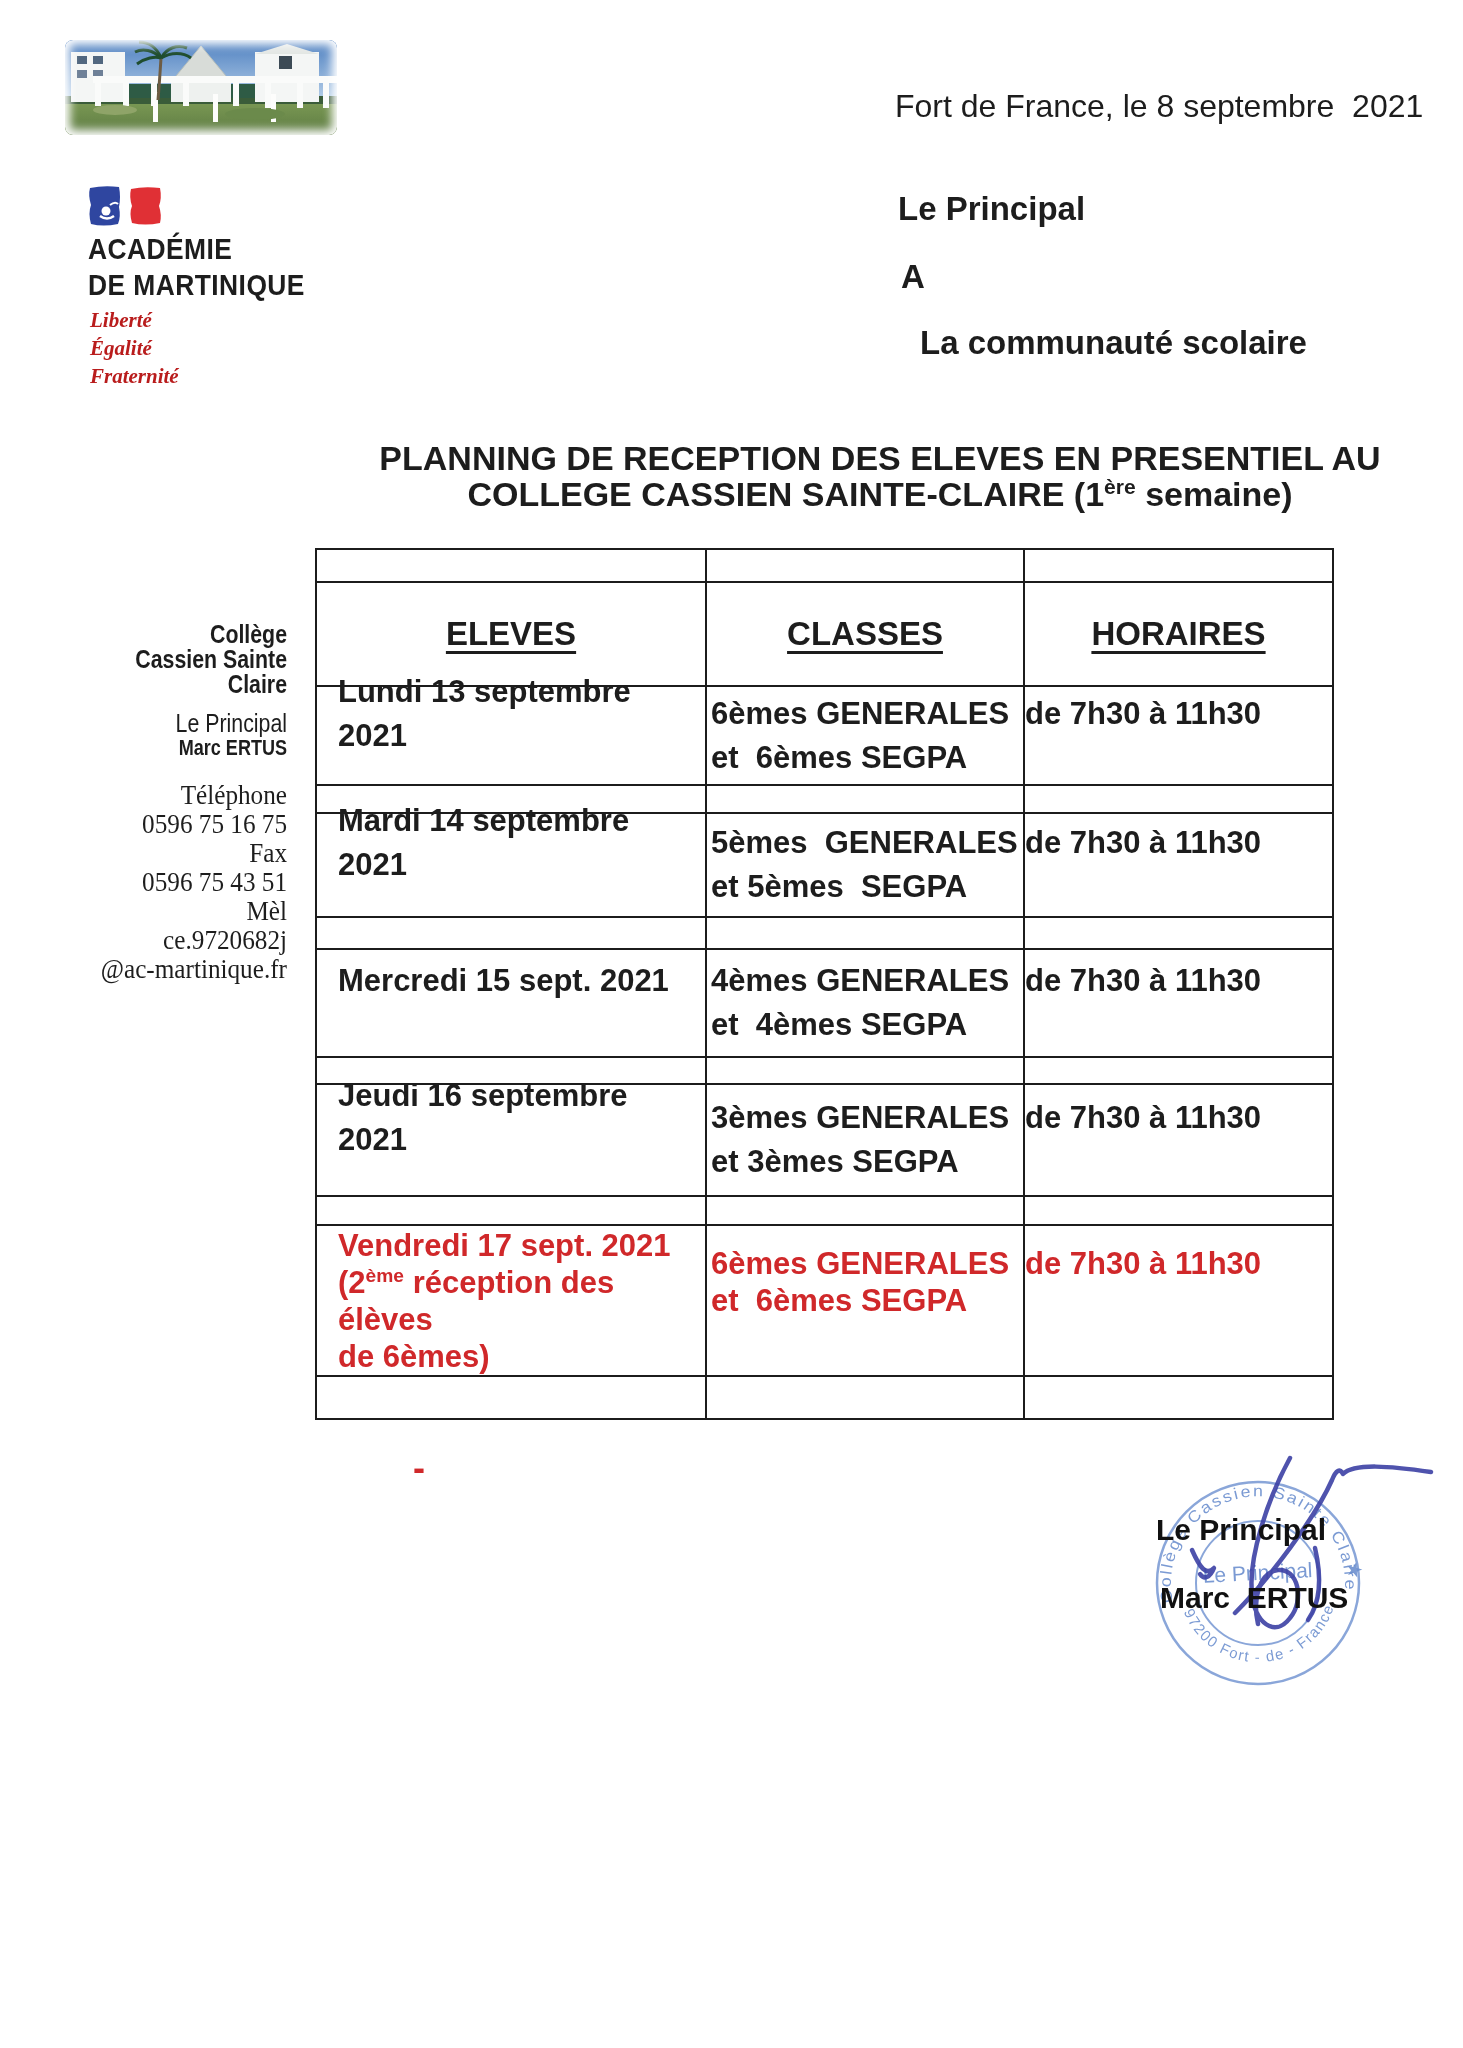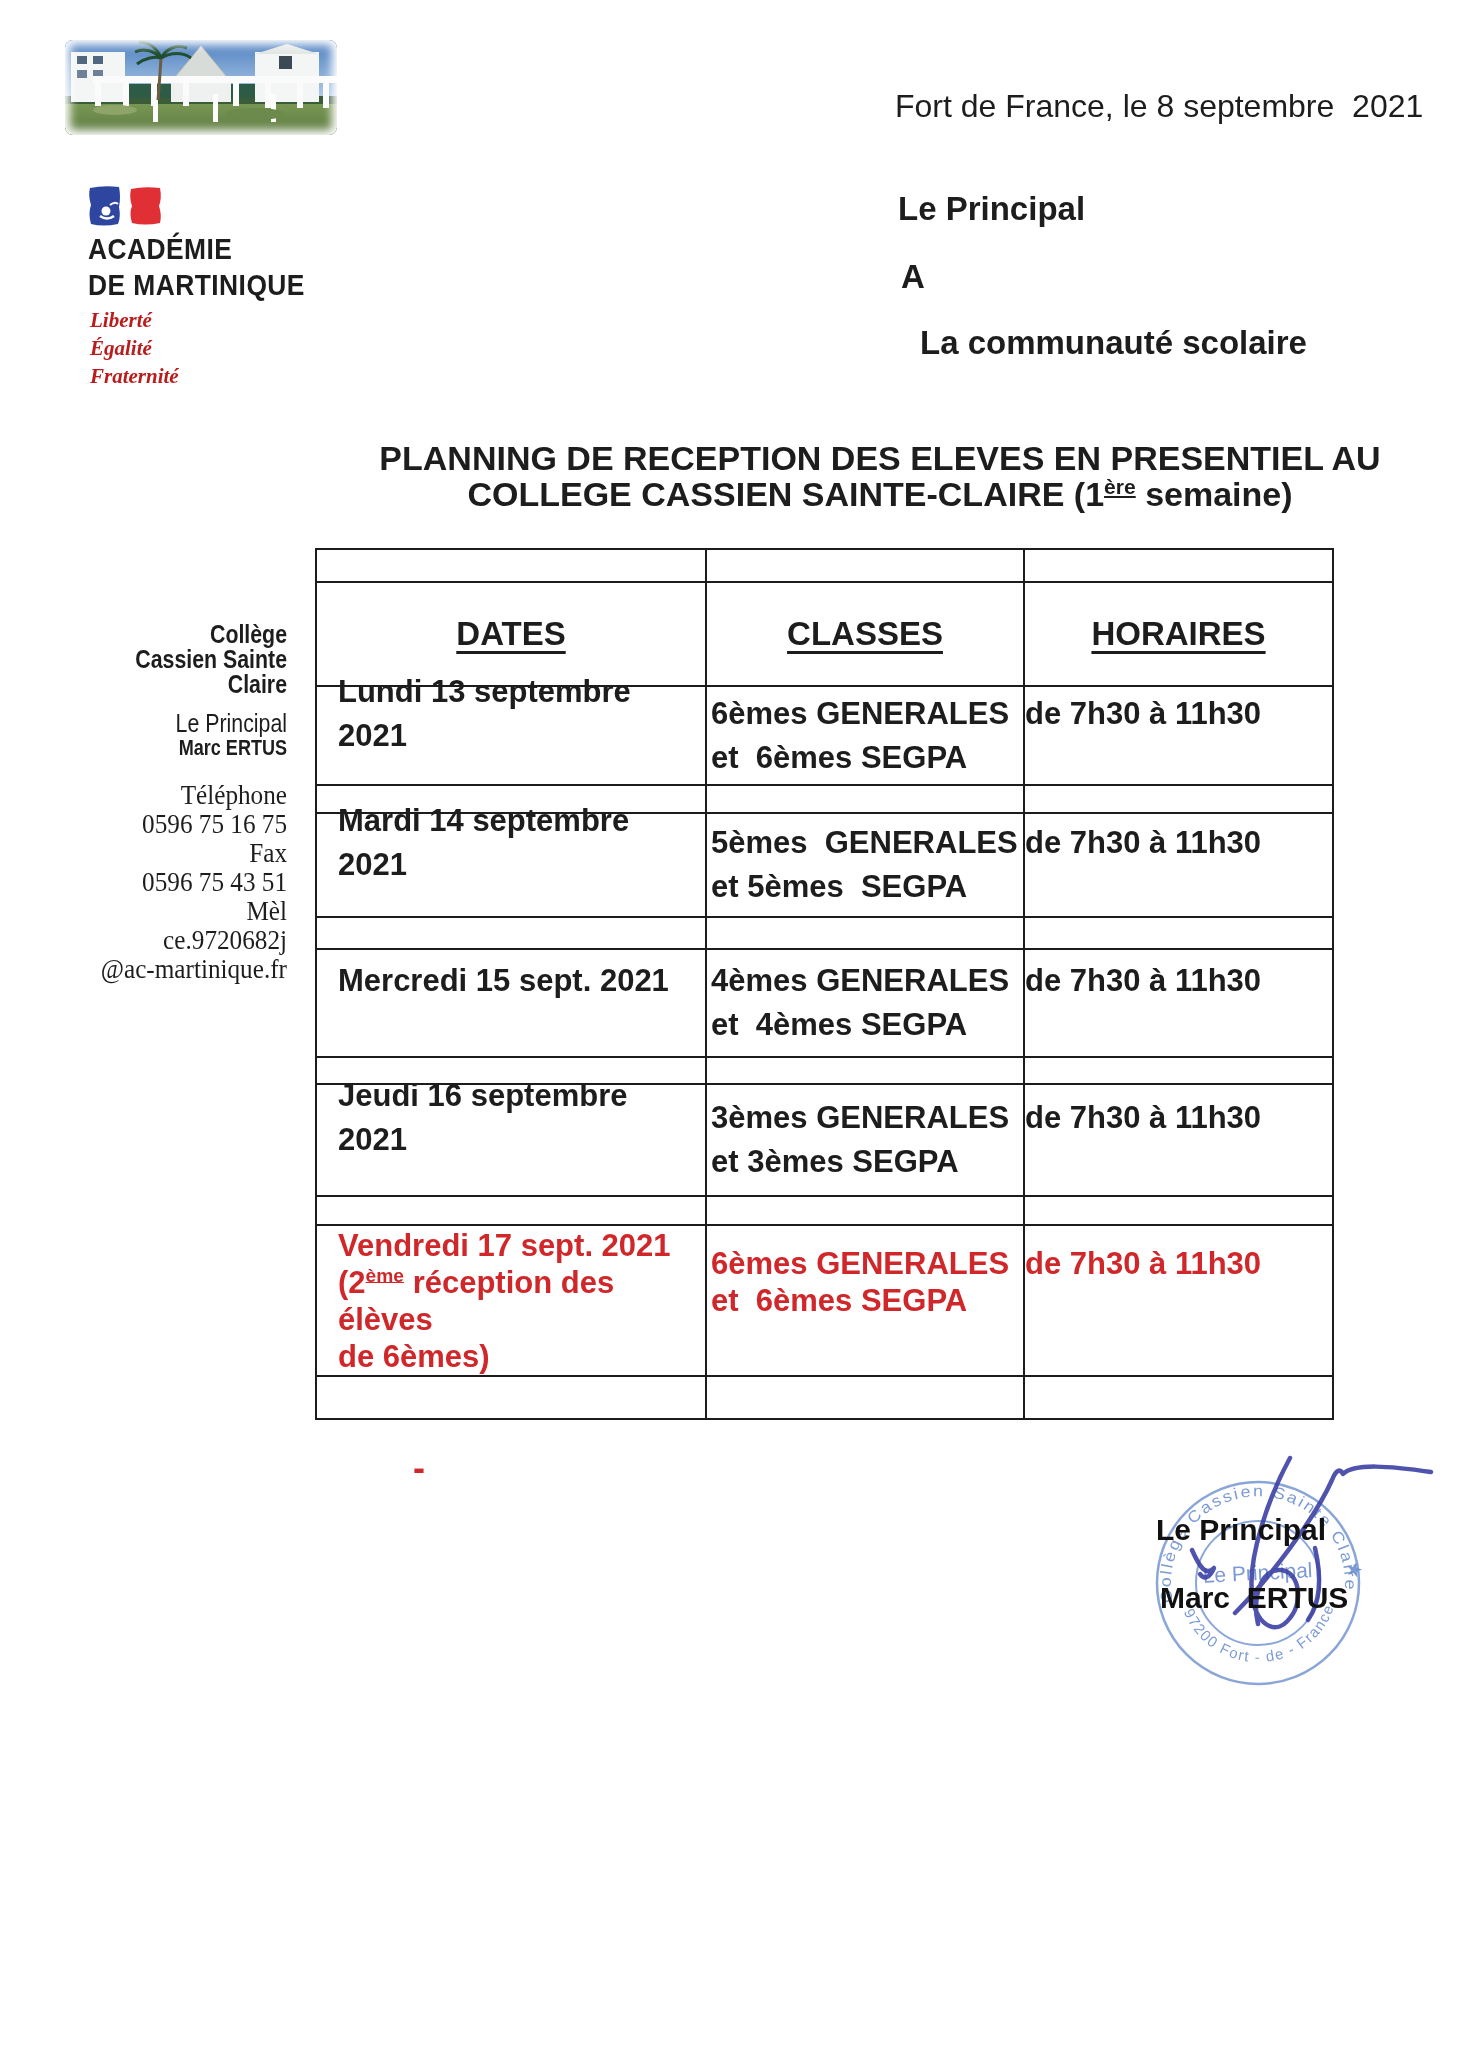--- a/index.html
+++ b/index.html
@@ -17,21 +17,21 @@
            transform:scaleX(.88);transform-origin:left top;letter-spacing:.5px;}
   .motto{left:90px;top:306px;font-family:"Liberation Serif",serif;font-style:italic;font-weight:600;
          font-size:21px;line-height:28px;color:#b91c1c;}
 
   .dateline{left:895px;top:88px;font-size:32px;white-space:pre;}
   .recip-from{left:898px;top:190px;font-size:33px;font-weight:bold;}
   .recip-a{left:901px;top:258px;font-size:33px;font-weight:bold;}
   .recip-to{left:920px;top:324px;font-size:33px;font-weight:bold;}
 
   .doc-title{left:305px;top:440px;width:1150px;text-align:center;font-size:34px;font-weight:bold;line-height:36px;}
-  .sup{vertical-align:super;font-size:.62em;line-height:0;text-decoration:underline;}
+  .sup{vertical-align:super;font-size:.62em;line-height:0;}
 
   
   .side{text-align:right;transform-origin:right top;}
   .side-school{left:40px;top:622px;width:247px;font-size:26px;font-weight:bold;line-height:25px;transform:scaleX(.82);}
   .side-principal{left:40px;top:710px;width:247px;font-size:26px;line-height:26px;transform:scaleX(.82);}
   .side-principal .nm{font-size:22px;font-weight:bold;line-height:24px;}
   .side-contact{left:40px;top:780px;width:247px;font-family:"Liberation Serif",serif;font-size:28px;
                 line-height:29px;transform:scaleX(.90);}
 
   
@@ -167,21 +167,21 @@
     <div>@ac-martinique.fr</div>
   </div>
 
   <div class="abs sched">
 
     <div class="tc"></div>
     <div class="tc"></div>
     <div class="tc last"></div>
 
     <div class="tc hd">
-        <span class="u">DATES</span>
+        <span class="u">ELEVES</span>
       </div>
     <div class="tc hd">
         <span class="u">CLASSES</span>
       </div>
     <div class="tc hd last">
         <span class="u">HORAIRES</span>
       </div>
 
     <div class="tc cell-date pre">
       <div class="ln">Lundi 13 septembre 2021</div><div class="ln">&nbsp;</div></div>

